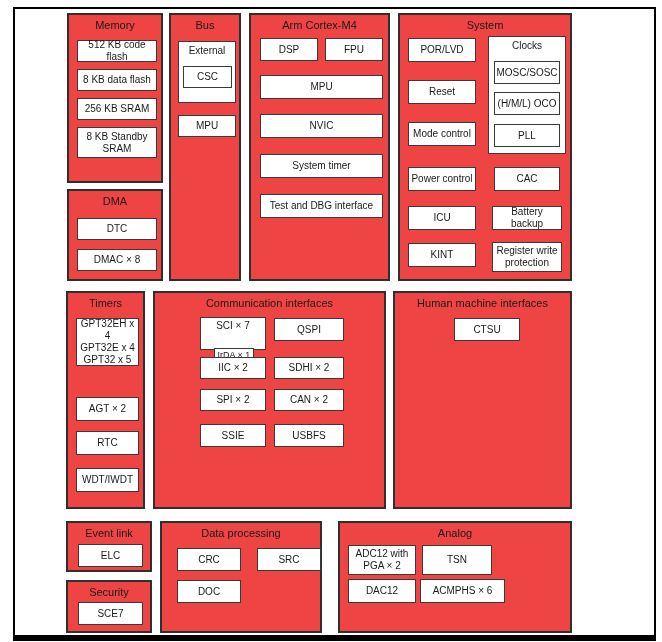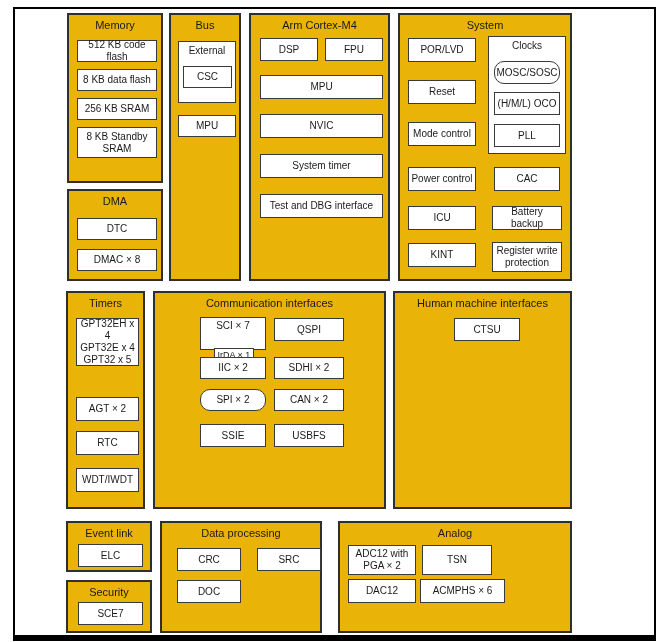--- a/index.html
+++ b/index.html
@@ -1,21 +1,21 @@
 <!DOCTYPE html>
 <html><head>
 <meta charset="utf-8">
 <style>
   * { margin:0; padding:0; box-sizing:border-box; }
   html,body { background:#fff; }
   body { font-family:"Liberation Sans", sans-serif; color:#1a1a1a; }
   .stage { position:relative; width:662px; height:642px; background:#ffffff; overflow:hidden; }
   .frame { position:absolute; left:13px; top:7px; width:643px; height:634px;
            border:2px solid #000; border-bottom-width:6px; }
-  .block { position:absolute; border:2px solid #2f2f2f; background:#eab308; }
+  .block { position:absolute; border:2px solid #2f2f2f; background:#ef4444; }
   .block-title { text-align:center; padding-top:4px; font-size:11px; line-height:13px; white-space:nowrap; }
   .box { position:absolute; border:1px solid #3a3a3a; background:#fff;
          display:flex; align-items:center; justify-content:center;
          text-align:center; font-size:10px; line-height:12px; padding:1px 2px; }
   .group { position:absolute; border:1px solid #3a3a3a; background:#fff; }
   .group-title { text-align:center; padding-top:3px; font-size:10px; line-height:12px; }
   .multiline { flex-direction:column; }
   .multiline span { display:block; }
   .sci-box { position:absolute; border:1px solid #3a3a3a; background:#fff; text-align:center; }
   .sci-label { display:block; font-size:10px; line-height:12px; margin-top:2px; }
@@ -65,21 +65,21 @@
   <div class="block" style="left:398px; top:13px; width:174px; height:268px;">
     <div class="block-title">System</div>
     <div class="box" style="left:8px; top:23px; width:68px; height:24px;">POR/LVD</div>
     <div class="box" style="left:8px; top:65px; width:68px; height:24px;">Reset</div>
     <div class="box" style="left:8px; top:107px; width:68px; height:24px;">Mode control</div>
     <div class="box" style="left:8px; top:152px; width:68px; height:24px;">Power control</div>
     <div class="box" style="left:8px; top:191px; width:68px; height:24px;">ICU</div>
     <div class="box" style="left:8px; top:228px; width:68px; height:24px;">KINT</div>
     <div class="group" style="left:88px; top:21px; width:78px; height:118px;">
       <div class="group-title">Clocks</div>
-      <div class="box" style="left:5px; top:24px; width:66px; height:23px;border-radius:10px;">MOSC/SOSC</div>
+      <div class="box" style="left:5px; top:24px; width:66px; height:23px;">MOSC/SOSC</div>
       <div class="box" style="left:5px; top:55px; width:66px; height:23px;">(H/M/L) OCO</div>
       <div class="box" style="left:5px; top:87px; width:66px; height:23px;">PLL</div>
     </div>
     <div class="box" style="left:94px; top:152px; width:66px; height:24px;">CAC</div>
     <div class="box" style="left:92px; top:191px; width:70px; height:24px;">Battery backup</div>
     <div class="box" style="left:92px; top:227px; width:70px; height:30px;">Register write protection</div>
   </div>
 
   <div class="block" style="left:66px; top:291px; width:79px; height:218px;">
     <div class="block-title">Timers</div>
@@ -93,21 +93,21 @@
     <div class="box" style="left:8px; top:175px; width:63px; height:24px;">WDT/IWDT</div>
   </div>
 
   <div class="block" style="left:153px; top:291px; width:233px; height:218px;">
     <div class="block-title">Communication interfaces</div>
     <div class="sci-box" style="left:45px; top:24px; width:66px; height:33px;">
       <span class="sci-label">SCI × 7</span>
       <span class="irda-box">IrDA × 1</span>
     </div>
     <div class="box" style="left:45px; top:64px; width:66px; height:22px;">IIC × 2</div>
-    <div class="box" style="left:45px; top:96px; width:66px; height:22px;border-radius:10px;">SPI × 2</div>
+    <div class="box" style="left:45px; top:96px; width:66px; height:22px;">SPI × 2</div>
     <div class="box" style="left:45px; top:131px; width:66px; height:23px;">SSIE</div>
     <div class="box" style="left:119px; top:25px; width:70px; height:23px;">QSPI</div>
     <div class="box" style="left:119px; top:64px; width:70px; height:22px;">SDHI × 2</div>
     <div class="box" style="left:119px; top:96px; width:70px; height:22px;">CAN × 2</div>
     <div class="box" style="left:119px; top:131px; width:70px; height:23px;">USBFS</div>
   </div>
 
   <div class="block" style="left:393px; top:291px; width:179px; height:218px;">
     <div class="block-title">Human machine interfaces</div>
     <div class="box" style="left:59px; top:25px; width:66px; height:23px;">CTSU</div>

